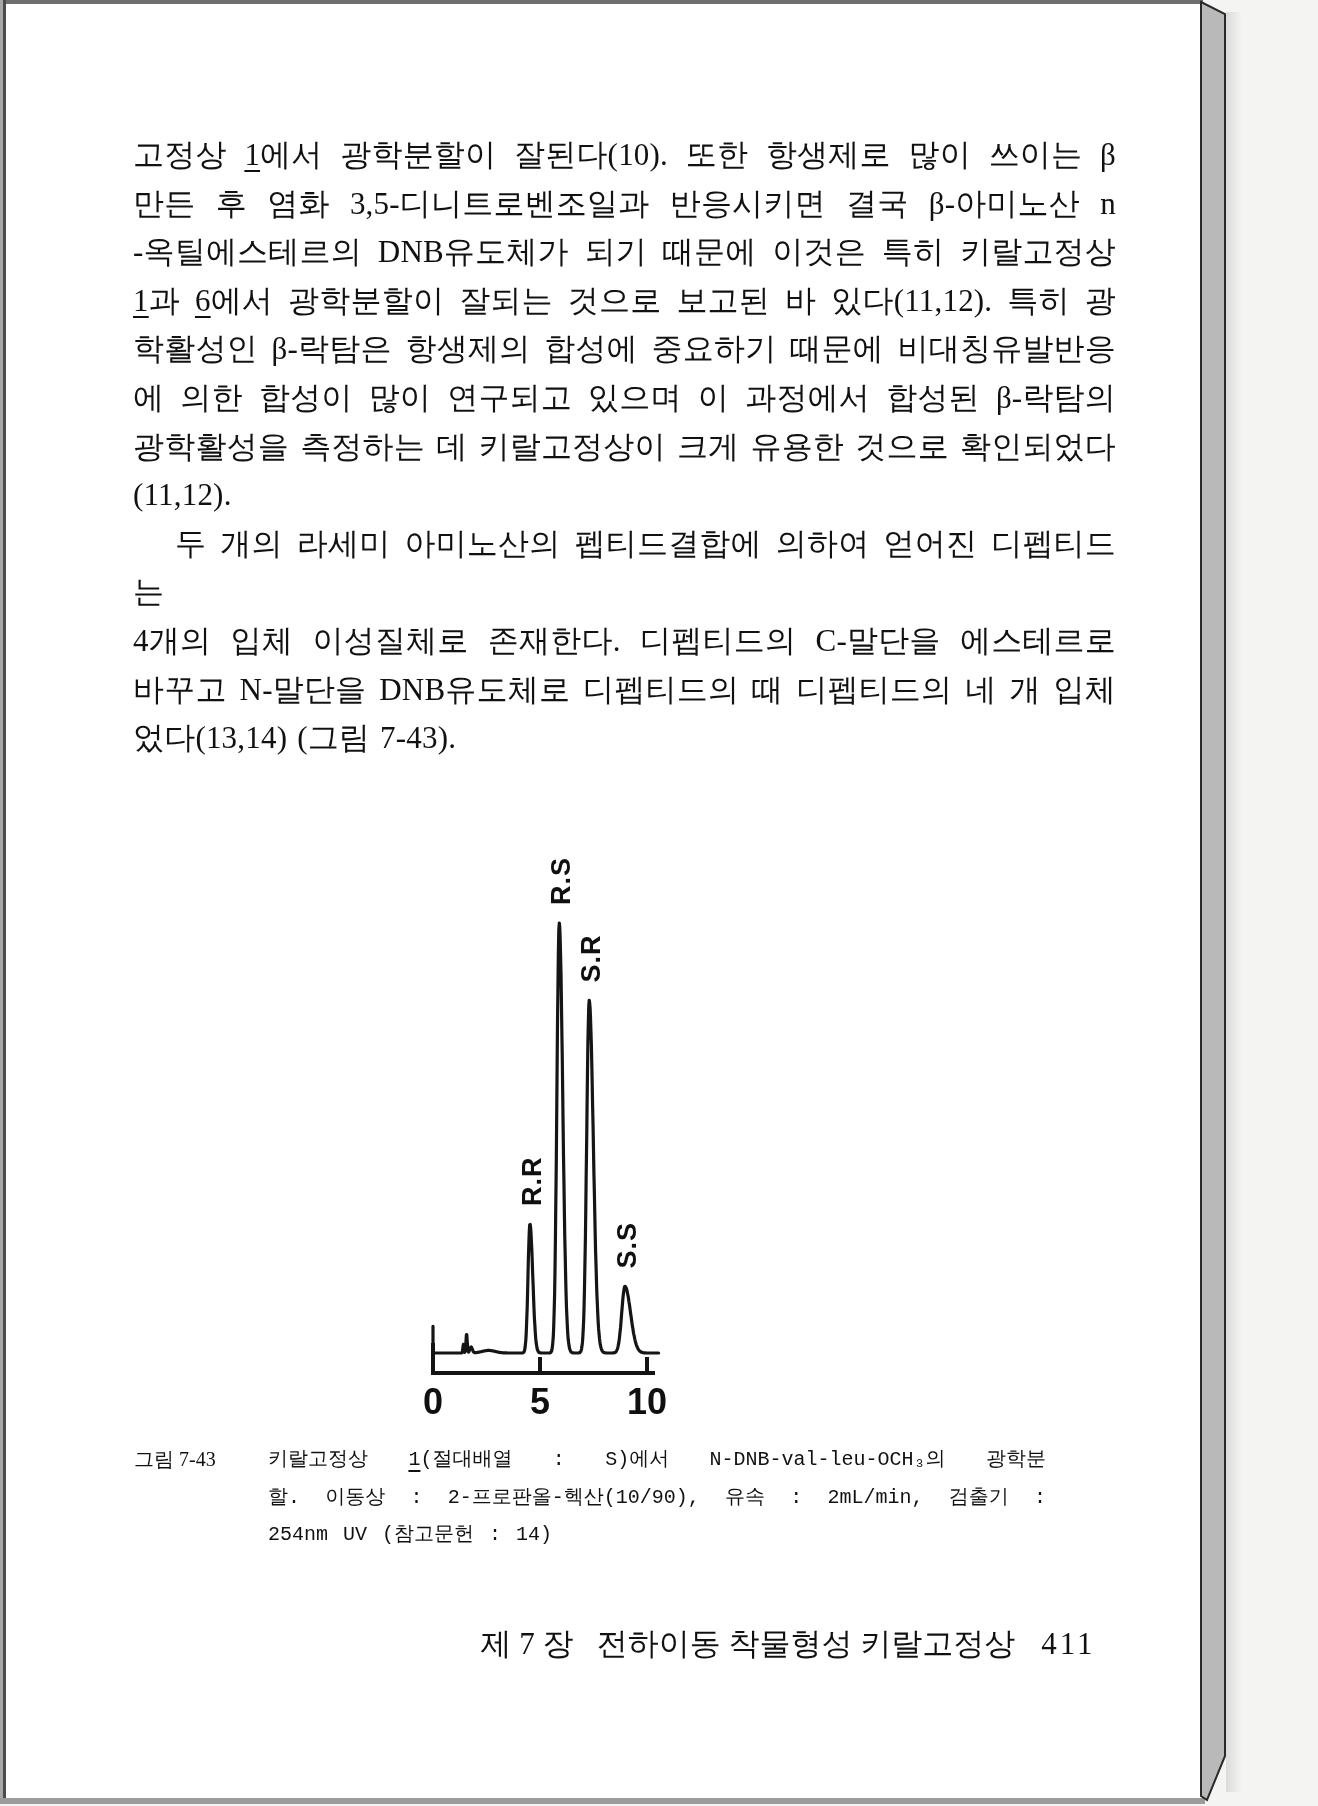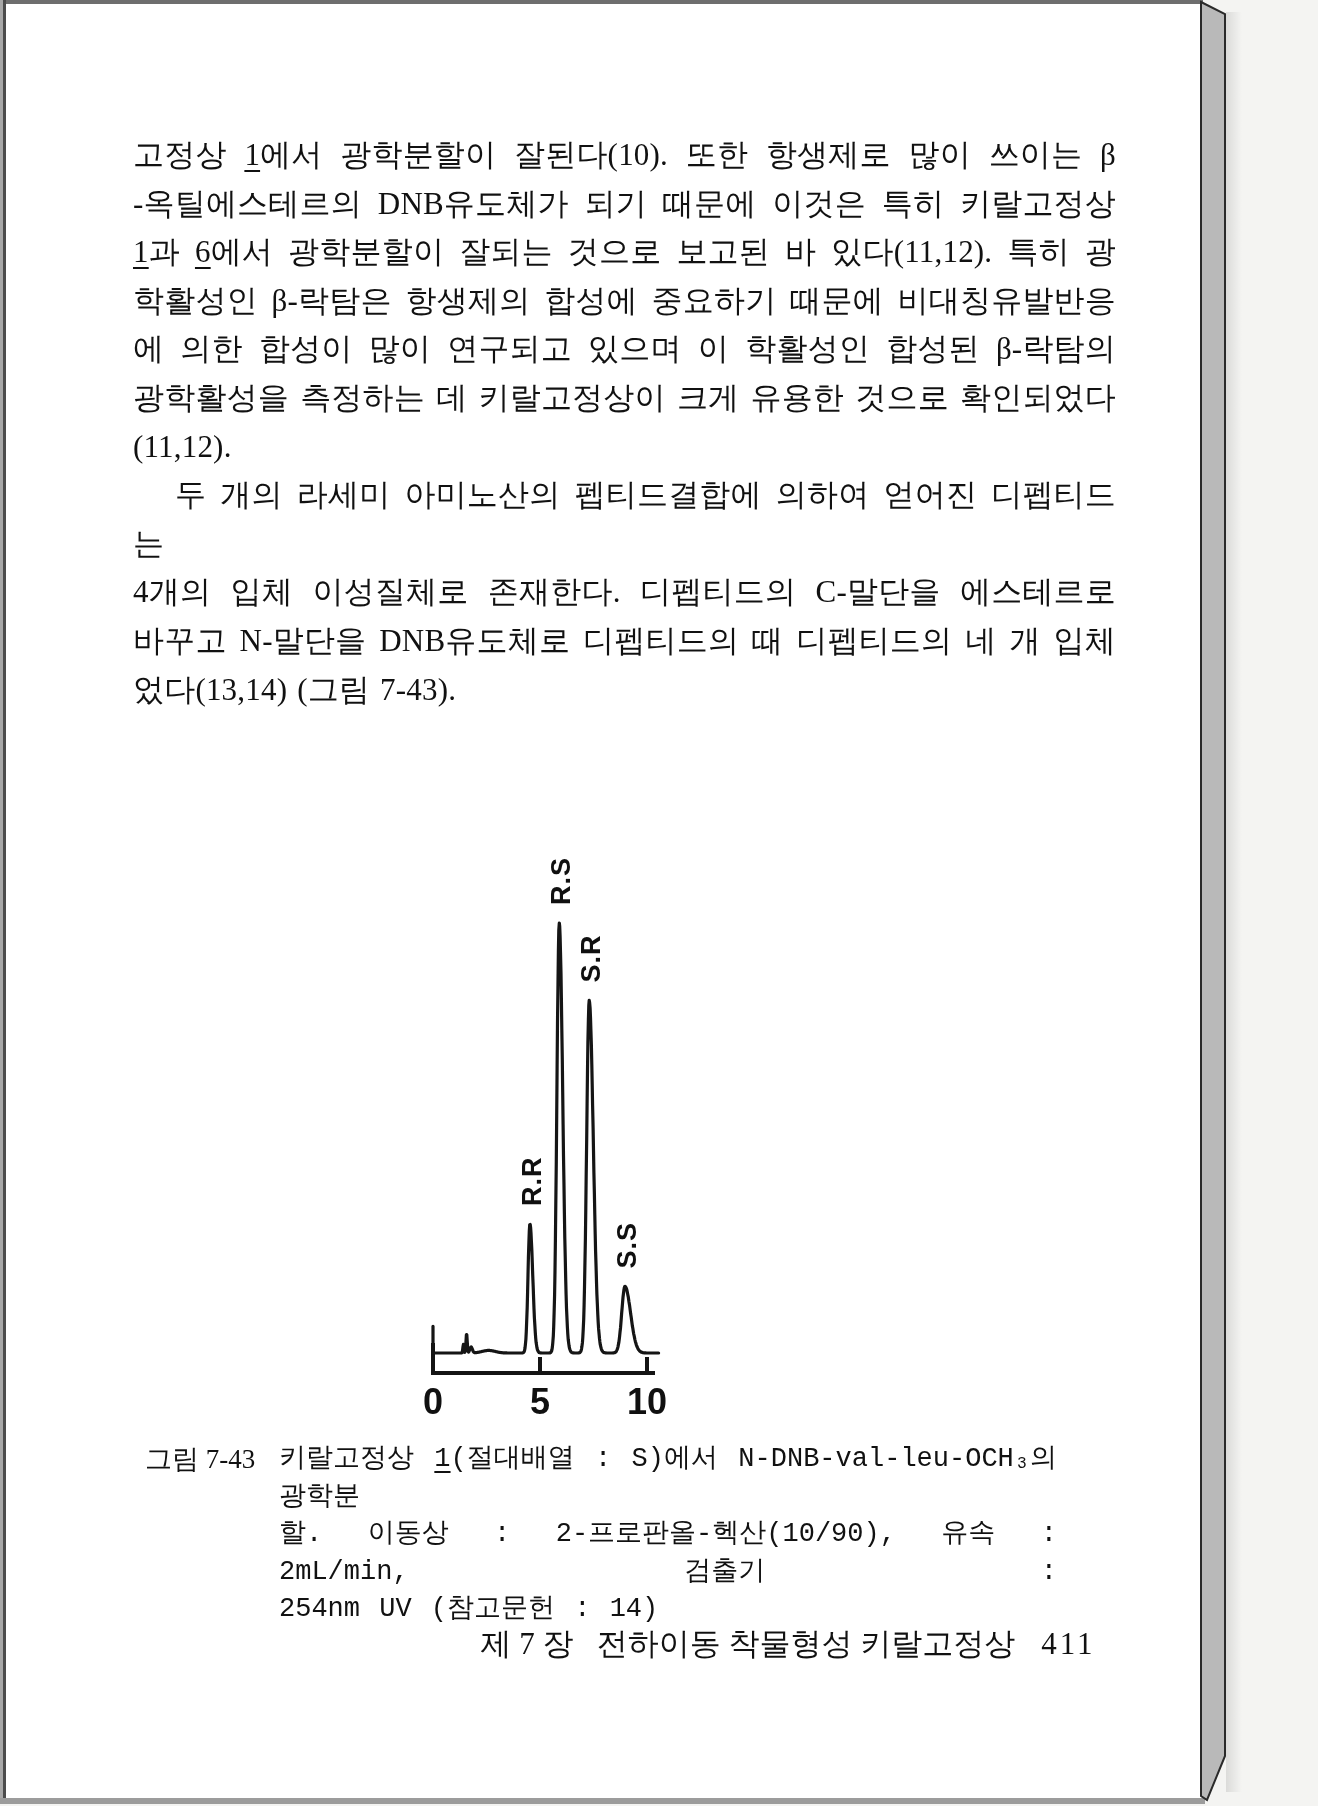--- a/index.html
+++ b/index.html
@@ -26,21 +26,21 @@
   .tline.tleft{text-align-last:left;}
   .u{text-decoration:underline;text-underline-offset:5px;text-decoration-thickness:2px;}
 
   .figure-area{position:absolute;left:355px;top:846px;width:345px;height:578px;}
   .peak-label{font-family:"Liberation Sans","DejaVu Sans",sans-serif;font-weight:bold;
     font-size:27px;letter-spacing:1px;fill:#101010;}
   .tick-label{font-family:"Liberation Sans","DejaVu Sans",sans-serif;font-weight:bold;
     font-size:36px;fill:#101010;}
 
   .caption{position:absolute;left:134px;top:1441px;width:920px;display:flex;
-    font-size:27px;line-height:37.5px;margin-left:11px;}
+    font-size:20px;line-height:37.5px;}
   .caption-label{flex:0 0 134px;white-space:pre;}
   .caption-lines{width:778px;font-family:Liberation Mono, monospace;}
   .caption-lines .tline{word-spacing:3px;}
 
   .footer{position:absolute;left:465px;top:1587px;font-size:31px;white-space:pre;}
   .footer .pagenum{margin-left:26px;letter-spacing:3px;}
 </style>
 </head>
 <body>
 
@@ -49,24 +49,25 @@
 <div class="border-left"></div>
 <div class="bottom-band"></div>
 <div class="strip-shadow"></div>
 
 <svg class="edge-svg" width="1318" height="1806">
   <path d="M1201,2 L1225,14 L1225,1756 L1207,1800 L1201,1796 Z" fill="#b9b9b9" stroke="#2a2a2a" stroke-width="2"></path>
 </svg>
 
 <div class="bodytext">
     <div class="tline"><span>고정상 </span><span class="u">1</span><span>에서 광학분할이 잘된다(10). 또한 항생제로 많이 쓰이는 β</span></div>
+    <div class="tline"><span>만든 후 염화 3,5-디니트로벤조일과 반응시키면 결국 β-아미노산 n</span></div>
     <div class="tline"><span>-옥틸에스테르의 DNB유도체가 되기 때문에 이것은 특히 키랄고정상</span></div>
     <div class="tline"><span class="u">1</span><span>과 </span><span class="u">6</span><span>에서 광학분할이 잘되는 것으로 보고된 바 있다(11,12). 특히 광</span></div>
     <div class="tline"><span>학활성인 β-락탐은 항생제의 합성에 중요하기 때문에 비대칭유발반응</span></div>
-    <div class="tline"><span>에 의한 합성이 많이 연구되고 있으며 이 학활성인 합성된 β-락탐의</span></div>
+    <div class="tline"><span>에 의한 합성이 많이 연구되고 있으며 이 과정에서 합성된 β-락탐의</span></div>
     <div class="tline"><span>광학활성을 측정하는 데 키랄고정상이 크게 유용한 것으로 확인되었다</span></div>
     <div class="tline tleft"><span>(11,12).</span></div>
     <div class="tline" style="text-indent: 42px;"><span>두 개의 라세미 아미노산의 펩티드결합에 의하여 얻어진 디펩티드는</span></div>
     <div class="tline"><span>4개의 입체 이성질체로 존재한다. 디펩티드의 C-말단을 에스테르로</span></div>
     <div class="tline"><span>바꾸고 N-말단을 DNB유도체로 디펩티드의 때 디펩티드의 네 개 입체</span></div>
     <div class="tline tleft"><span>었다(13,14) (그림 7-43).</span></div>
   </div>
 
 <div class="figure-area">
   <svg id="chromatogram" width="345" height="578">

